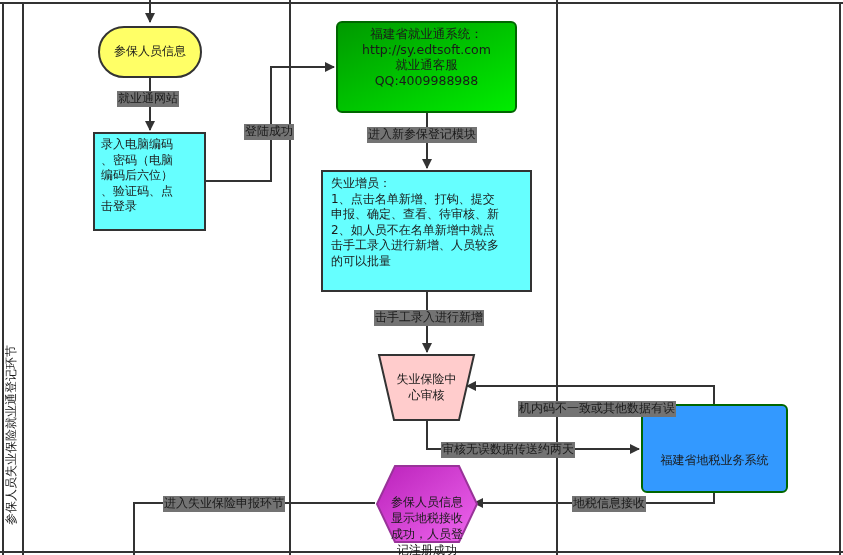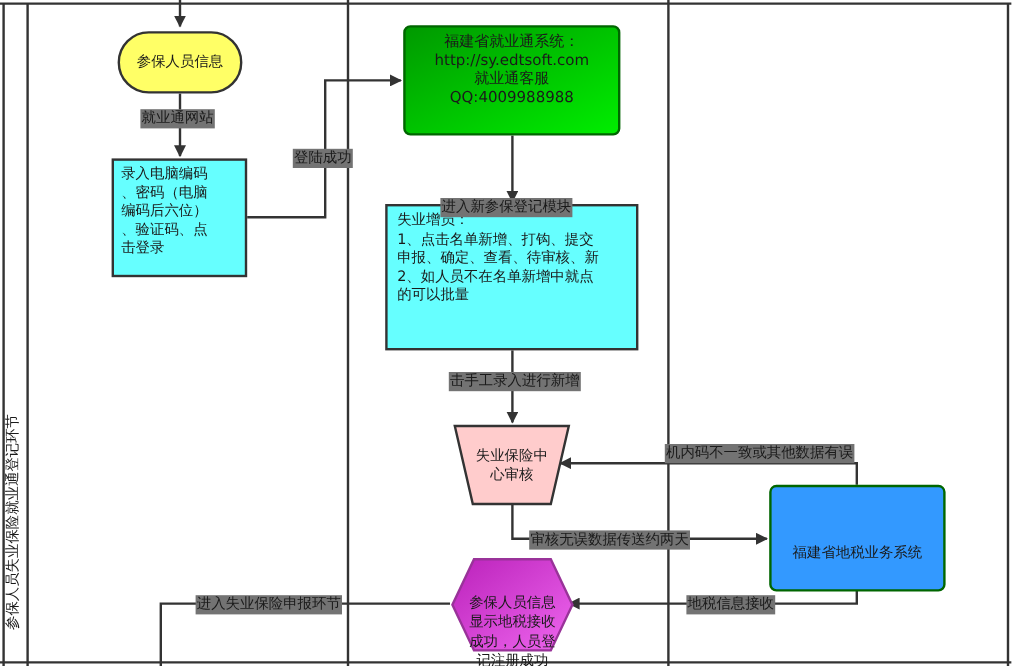--- a/index.html
+++ b/index.html
@@ -83,20 +83,21 @@
   <div>http://sy.edtsoft.com</div>
   <div>就业通客服</div>
   <div>QQ:4009988988</div>
 </div>
 
 <div class="box-text" style="left:331px;top:176px;width:198px;">
   <div>失业增员：</div>
   <div>1、点击名单新增、打钩、提交</div>
   <div>申报、确定、查看、待审核、新</div>
   <div>2、如人员不在名单新增中就点</div>
+  <div>击手工录入进行新增、人员较多</div>
   <div>的可以批量</div>
 </div>
 
 <div class="box-text center" style="left:384px;top:360px;width:85px;height:55px;">
   <div>失业保险中</div>
   <div>心审核</div>
 </div>
 
 <div class="box-text center" style="left:642px;top:405px;width:145px;height:112px;">
   <span>福建省地税业务系统</span>
@@ -104,18 +105,18 @@
 
 <div class="box-text center" style="left:382px;top:484px;width:90px;height:84px;line-height:16px;">
   <div>参保人员信息</div>
   <div>显示地税接收</div>
   <div>成功，人员登</div>
   <div>记注册成功</div>
 </div>
 
 <div class="box-text line-bg" style="left:117px;top:91px;">就业通网站</div>
 <div class="box-text line-bg" style="left:244px;top:124px;">登陆成功</div>
-<div class="box-text line-bg" style="left:367px;top:127px;margin-top:38px;">进入新参保登记模块</div>
+<div class="box-text line-bg" style="left:367px;top:127px;">进入新参保登记模块</div>
 <div class="box-text line-bg" style="left:374px;top:310px;">击手工录入进行新增</div>
-<div class="box-text line-bg" style="left:518px;top:370px;margin-left:36px;">机内码不一致或其他数据有误</div>
+<div class="box-text line-bg" style="left:518px;top:401px;">机内码不一致或其他数据有误</div>
 <div class="box-text line-bg" style="left:441px;top:442px;">审核无误数据传送约两天</div>
 <div class="box-text line-bg" style="left:572px;top:496px;">地税信息接收</div>
 <div class="box-text line-bg" style="left:163px;top:496px;">进入失业保险申报环节</div>
 
 </body></html>

